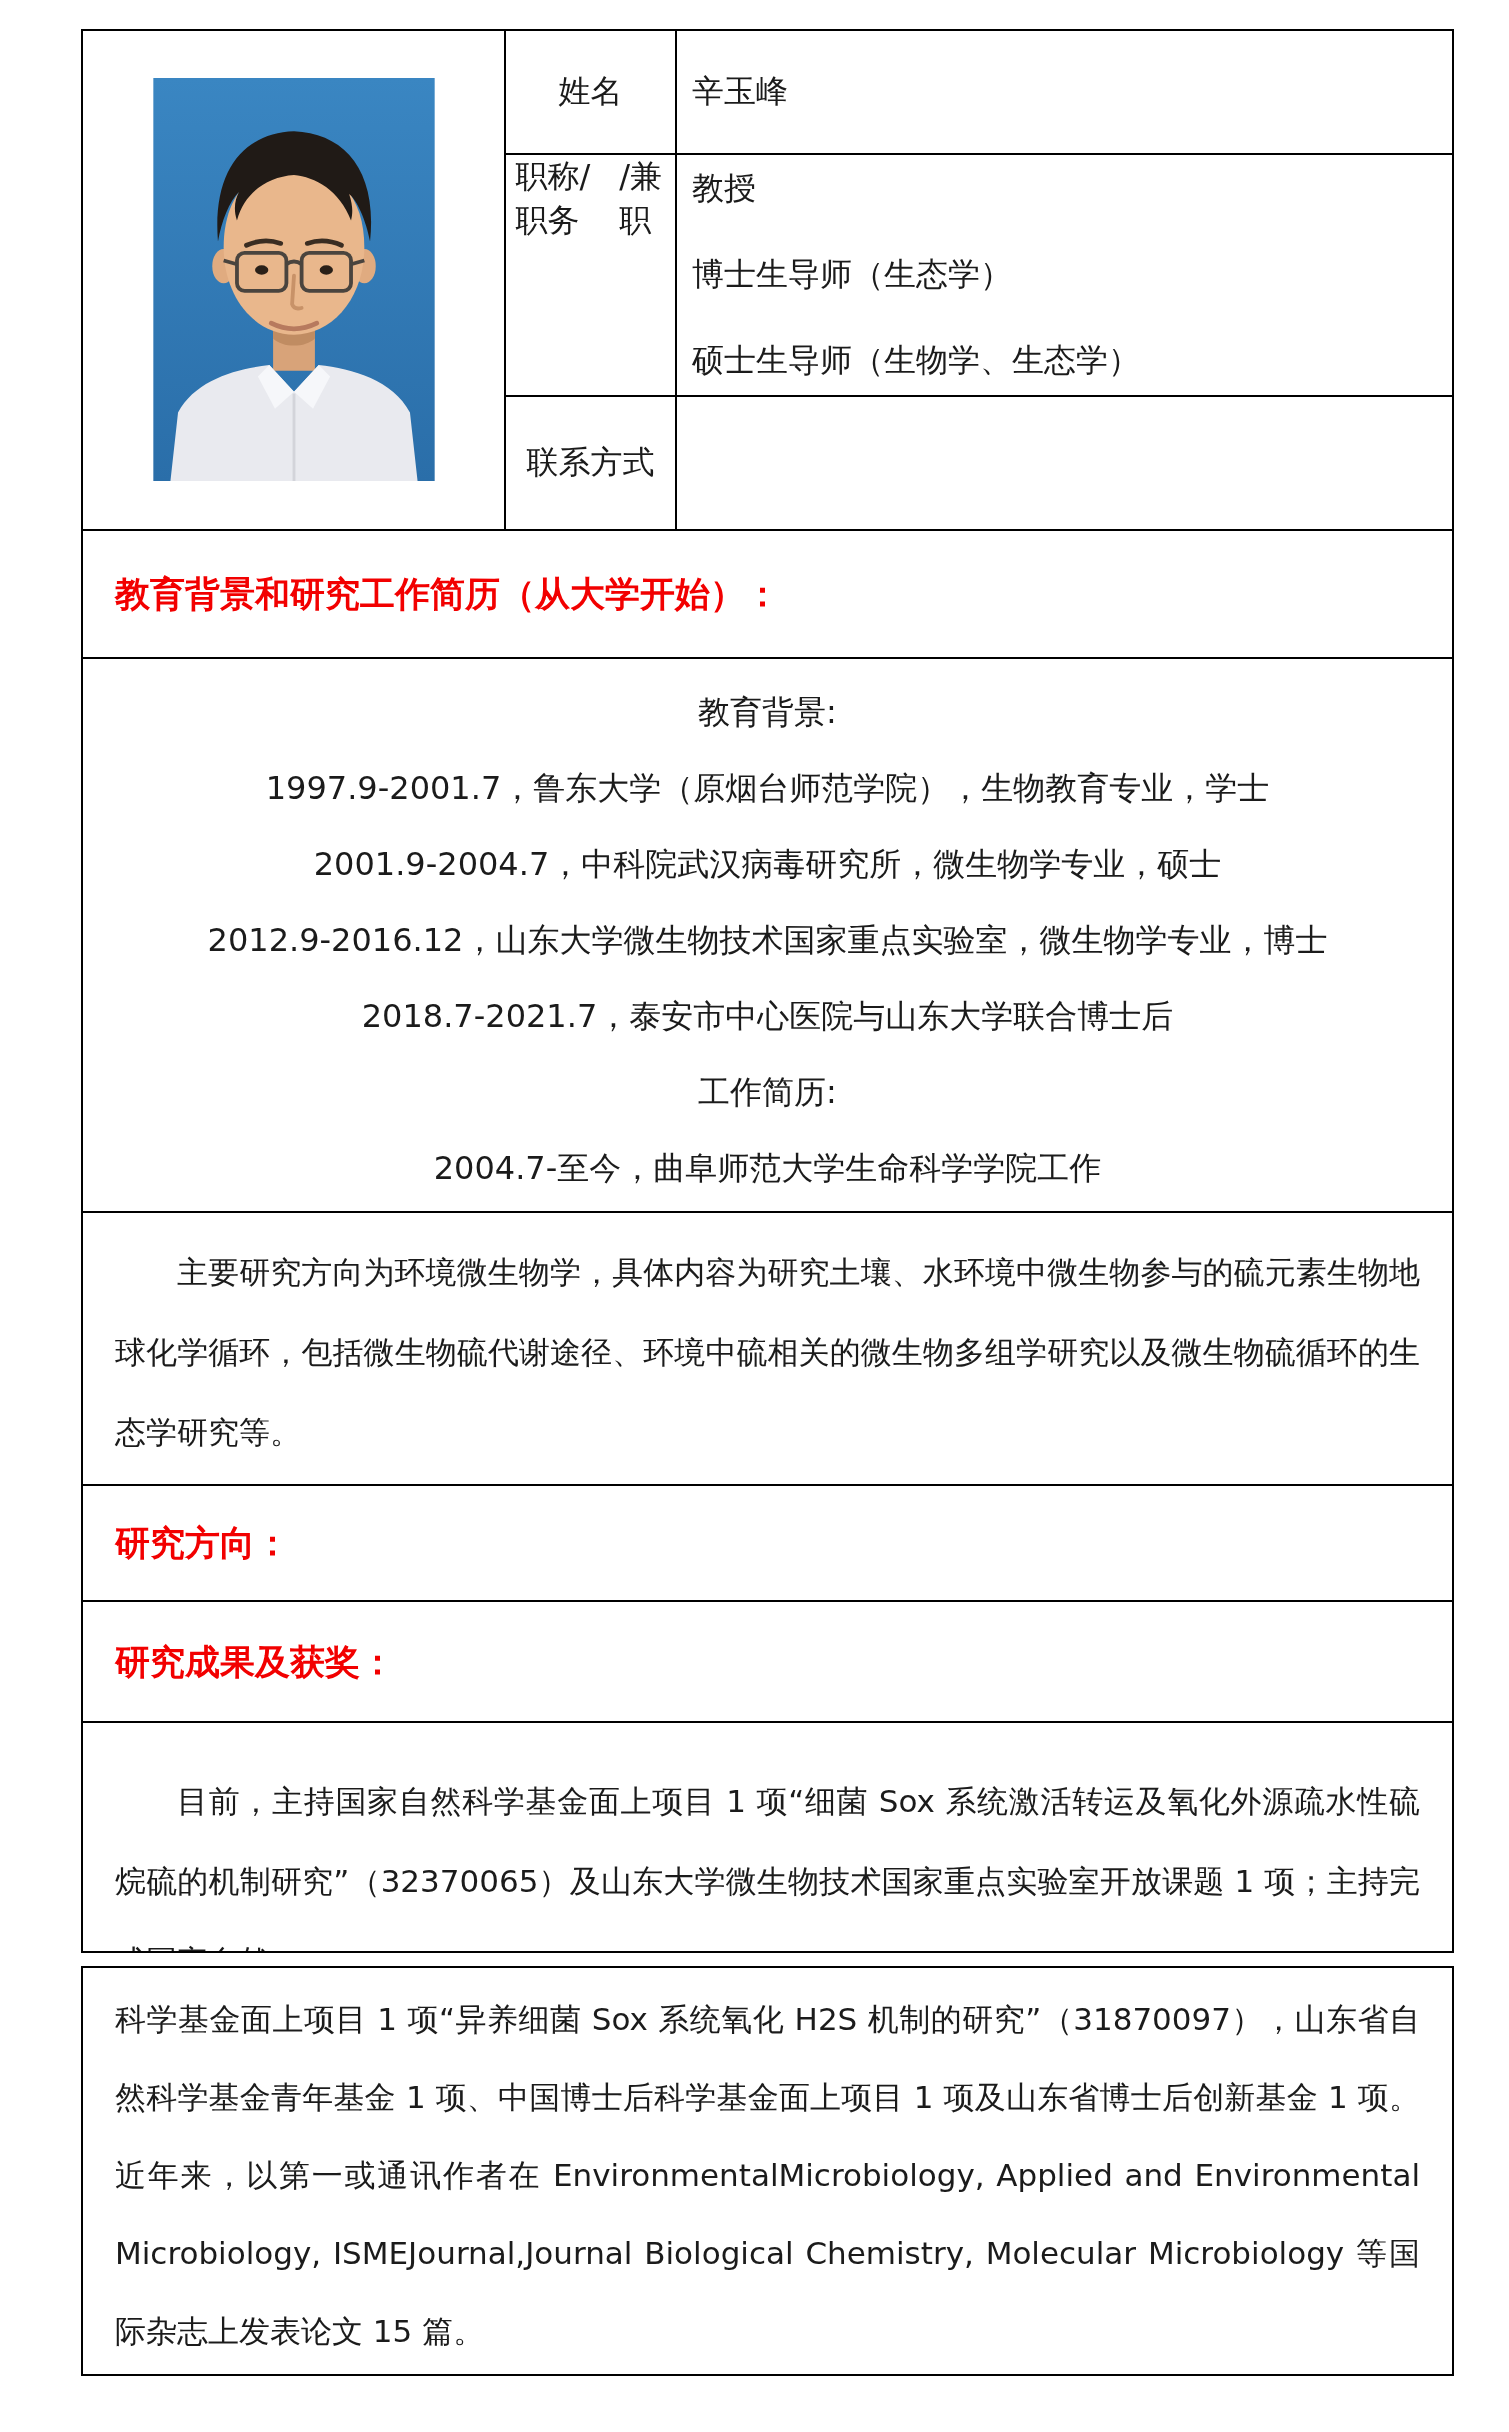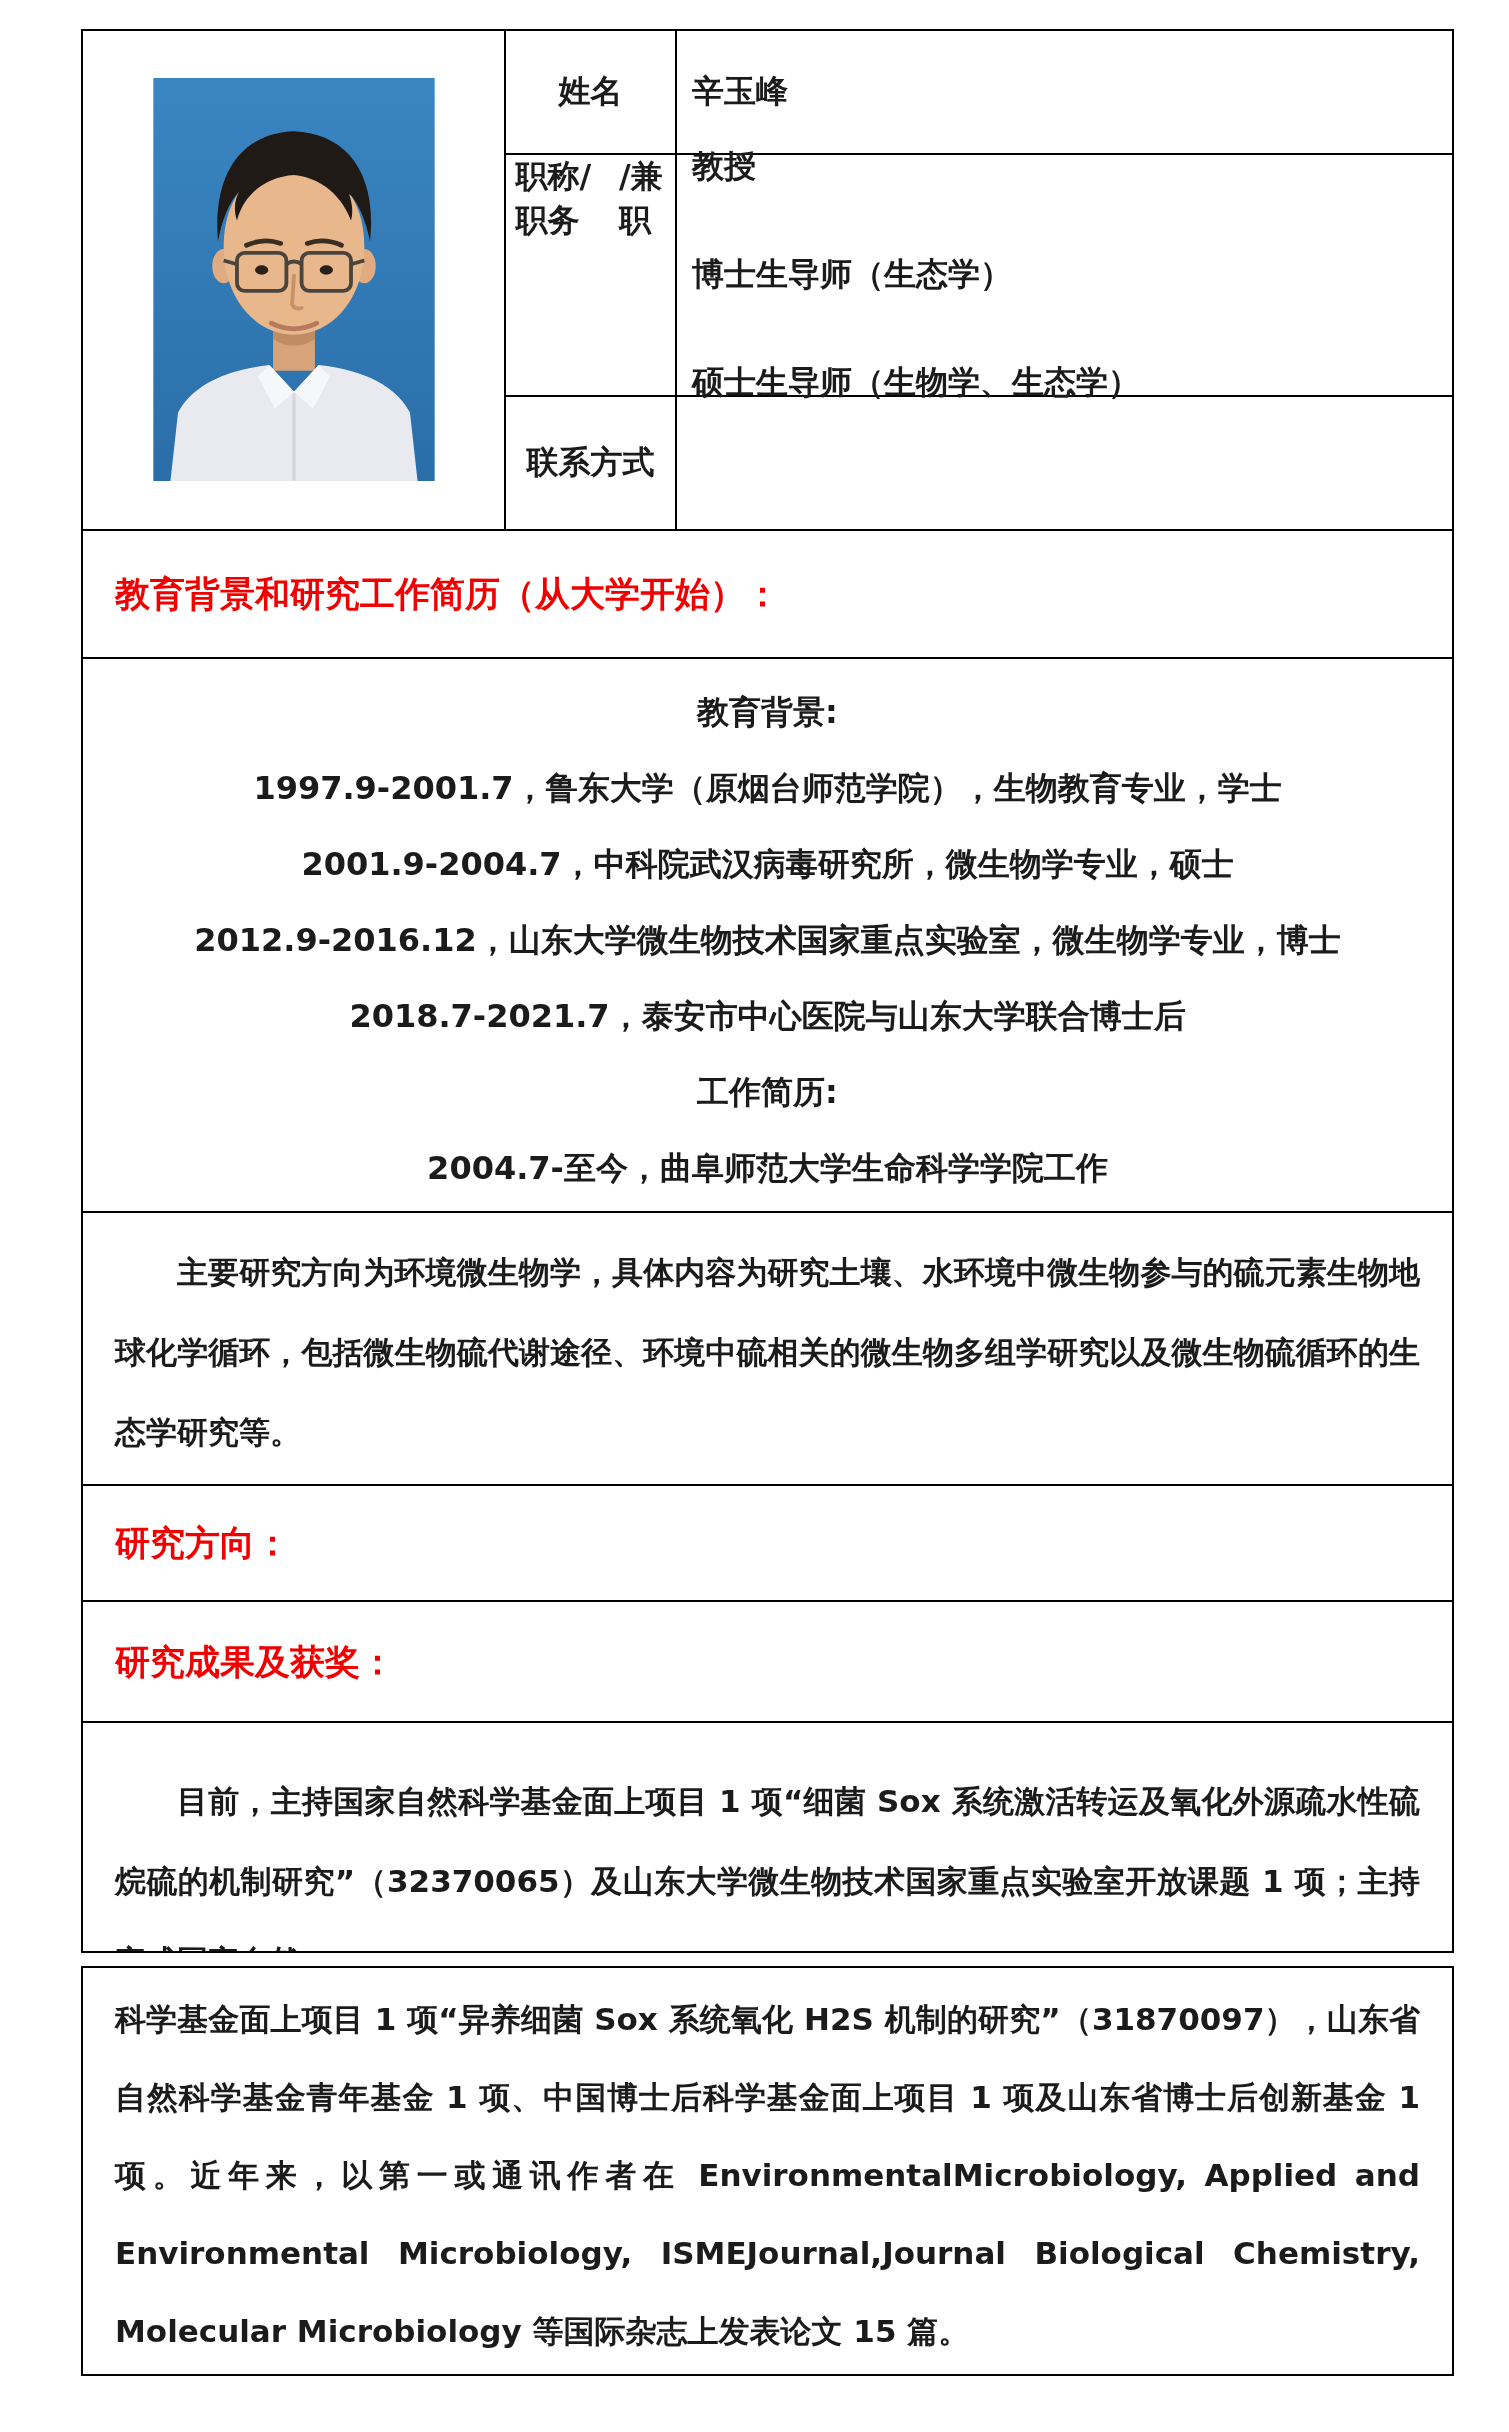--- a/index.html
+++ b/index.html
@@ -17,21 +17,20 @@
     left: 81px;
     top: 28.5px;
     width: 1373px;
   }
   .box {
     box-sizing: border-box;
     border: 2.9px solid #000000;
     margin-top: -2.9px;
     overflow: hidden;
     background: #ffffff;
-    font-weight: bold;
   }
   .box:first-child { margin-top: 0; }
 
   
   .info-table {
     display: grid;
     grid-template-columns: 423px 171px 1fr;
     grid-template-rows: 124px 242px 132px;
     height: 503px;
   }
@@ -48,21 +47,21 @@
   .hline { border-bottom: 2.9px solid #000; }
   .value-cell {
     display: flex; flex-direction: column; justify-content: center;
     padding-left: 15px;
   }
   .title-label-cell {
     border-right: 2.9px solid #000;
     display: flex; flex-direction: row; justify-content: center;
     align-items: flex-start; padding-left: 9.5px; row-gap: 49px;
   }
-  .title-values { row-gap: 64px; }
+  .title-values { row-gap: 42px; }
 
   
   .sec-header {
     display: flex; align-items: center;
     padding: 0 32px;
     color: #f20000;
     font-weight: bold;
     font-size: 35px;
   }
   .h-edu { height: 131px; }

